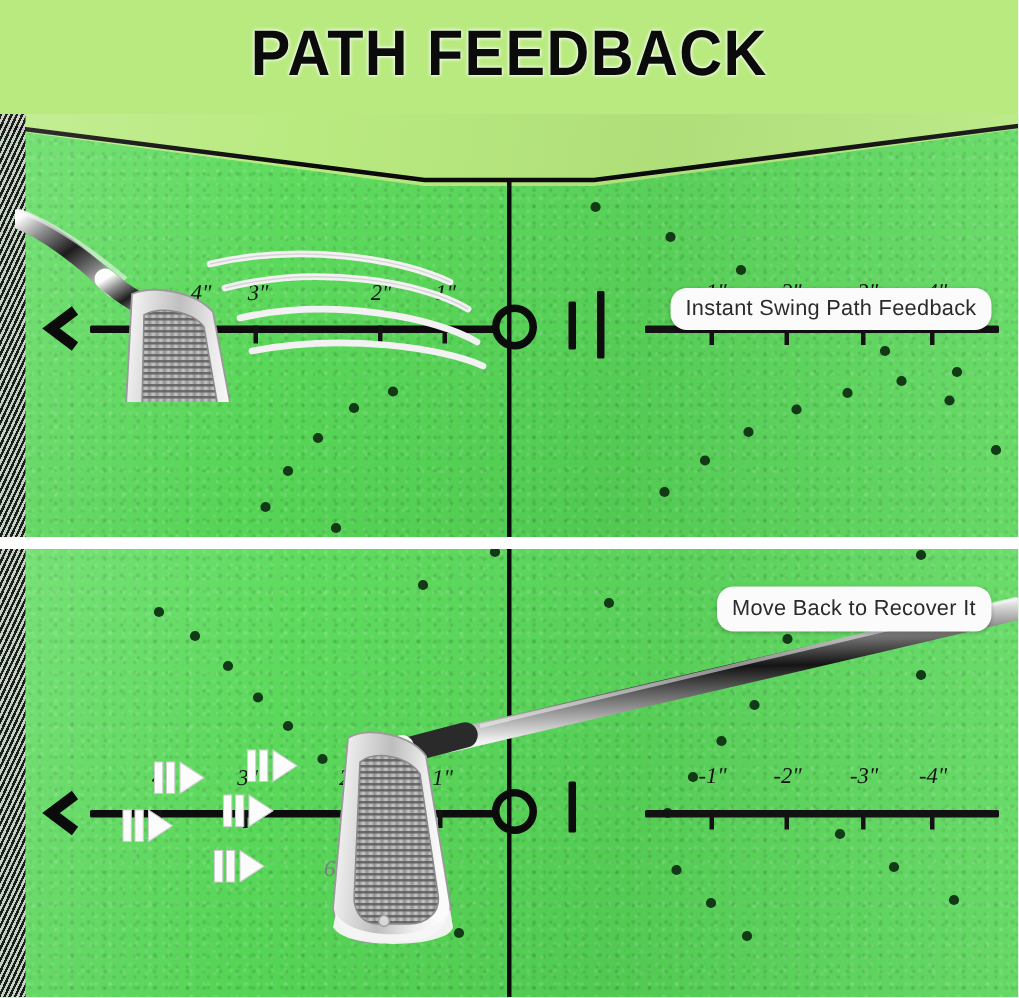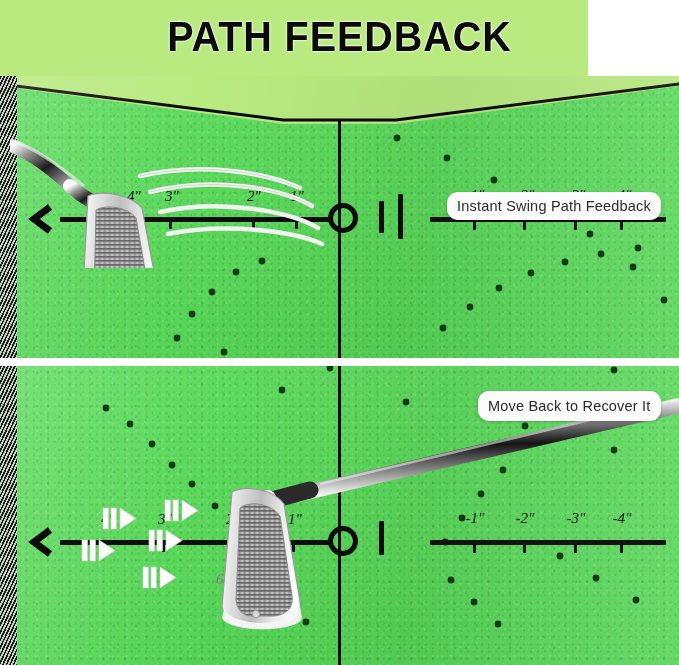--- a/index.html
+++ b/index.html
@@ -5,21 +5,21 @@
   html,body{margin:0;padding:0;}
   body{
     width:679px;height:665px;overflow:hidden;
     font-family:"Liberation Sans", sans-serif;
     background:#ffffff;
   }
   #stage{position:relative;width:679px;height:665px;overflow:hidden;background:#fff;}
 
   
   .header{
-    position:absolute;left:0;top:0;width:588px;height:76px;
+    position:absolute;left:0;top:0;width:679px;height:76px;
     background:#b9ea80;overflow:hidden;
   }
   .header-title{
     position:absolute;left:0;top:12px;width:679px;text-align:center;
     font-family:"Liberation Sans", sans-serif;
     font-weight:bold;font-size:43px;letter-spacing:1px;color:#0b0b0b;
     transform:scaleX(0.92);transform-origin:center;
     text-shadow:0 0 2px #ffffff, 0 0 3px #ffffff;
   }
 

